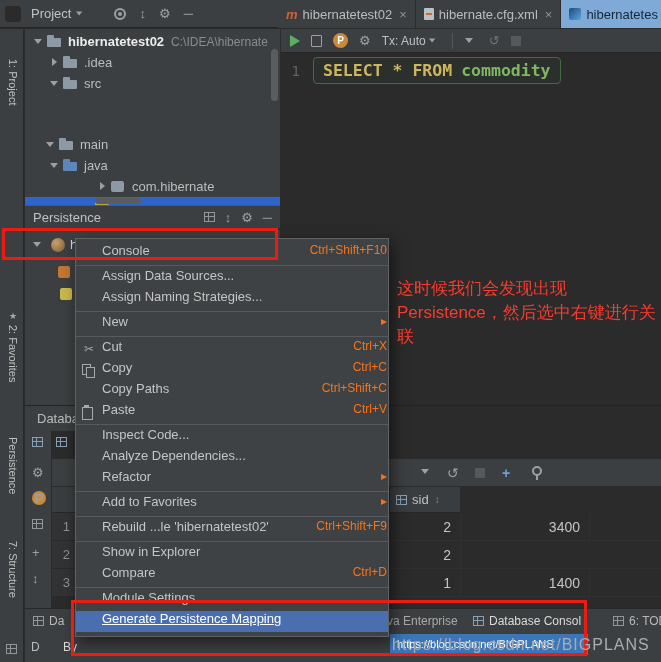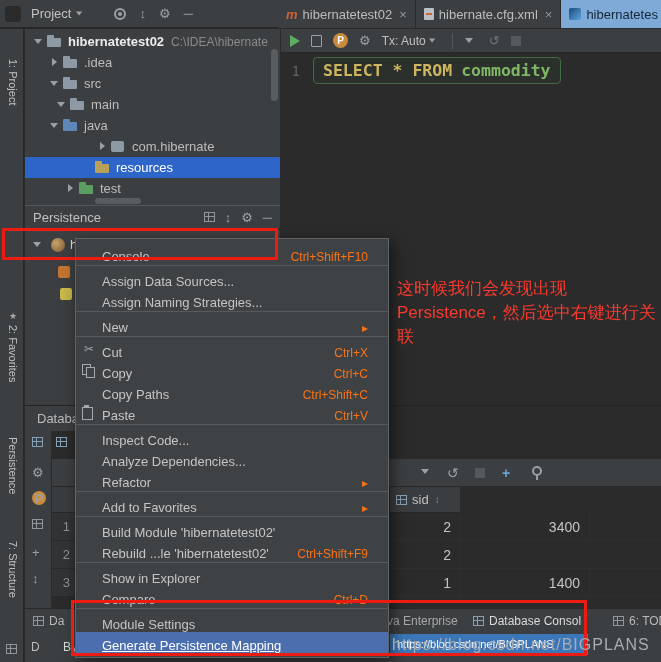--- a/index.html
+++ b/index.html
@@ -111,21 +111,21 @@
   #status-bar{position:absolute;left:25px;top:608px;right:0;height:24px;background:#3c3f41;border-top:1px solid #282828;font-size:12px;color:#b9b9b9;z-index:8;}
   #status-bar .sb{position:absolute;top:0;height:24px;display:flex;align-items:center;gap:5px;white-space:nowrap;}
   #sb-da{left:8px;} #sb-ent{left:362px;color:#a9a9a9;} #sb-console{left:448px;color:#dadada;} #sb-todo{left:588px;}
   #bottom-bar{position:absolute;left:25px;top:632px;right:0;height:30px;background:#3c3f41;font-size:12px;}
   #bb-d{position:absolute;left:6px;top:8px;} #bb-by{position:absolute;left:38px;top:8px;color:#d8d8d8;}
   #blue-bar{position:absolute;left:365px;top:2px;width:198px;height:21px;background:#3a76b8;color:#fff;font-size:11px;line-height:21px;padding-left:7px;white-space:nowrap;overflow:hidden;z-index:9;}
   #watermark{position:absolute;left:392px;top:636px;z-index:70;color:#a8adb2;font-size:16px;letter-spacing:1px;white-space:nowrap;}
 
   
   #context-menu{position:absolute;left:75px;top:238px;width:314px;background:#3f4245;border:1px solid #606365;box-shadow:3px 5px 14px rgba(0,0,0,.55);padding:4px 0;z-index:30;}
-  .menu-item{display:flex;align-items:flex-end;height:21px;padding-right:20px;font-size:13px;color:#c4c4c4;white-space:nowrap;overflow:hidden;}
+  .menu-item{display:flex;align-items:flex-start;height:21px;padding-right:1px;font-size:13px;color:#c4c4c4;white-space:nowrap;overflow:hidden;}
   .menu-item.sel{background:#4b6eaf;color:#fff;text-decoration:underline;}
   .mi{width:26px;flex:none;position:relative;height:21px;color:#a6a9ac;font-size:12px;text-align:center;line-height:21px;}
   .mi-cut::before{content:"✂";}
   .mi-copy::before{content:"";position:absolute;left:6px;top:4px;width:7px;height:9px;border:1px solid #a6a9ac;}
   .mi-copy::after{content:"";position:absolute;left:10px;top:7px;width:7px;height:9px;border:1px solid #a6a9ac;background:#3f4245;}
   .mi-paste::before{content:"";position:absolute;left:6px;top:5px;width:9px;height:11px;border:1px solid #a6a9ac;}
   .mi-paste::after{content:"";position:absolute;left:8px;top:3px;width:5px;height:3px;background:#a6a9ac;}
   .mright{margin-left:auto;color:#f97316;font-size:12px;padding-left:12px;}
   .menu-item.sel .mright{color:#e6ecf7;}
   .menu-sep{height:1px;background:#575a5c;margin:1px 0 2px 0;}
@@ -197,21 +197,21 @@
       <div class="tree-row" style="padding-left: 24px;">
         <span class="chev chev-r"></span>
         <span class="tico folder"></span>
         <span class="tlabel">.idea</span>
       </div>
       <div class="tree-row" style="padding-left: 24px;">
         <span class="chev chev-d"></span>
         <span class="tico folder"></span>
         <span class="tlabel">src</span>
       </div>
-      <div class="tree-row" style="padding-left: 31px;">
+      <div class="tree-row" style="padding-left: 20px; margin-top: 40px;">
         <span class="chev chev-d"></span>
         <span class="tico folder"></span>
         <span class="tlabel">main</span>
       </div>
       <div class="tree-row" style="padding-left: 24px;">
         <span class="chev chev-d"></span>
         <span class="tico folder-src"></span>
         <span class="tlabel">java</span>
       </div>
       <div class="tree-row" style="padding-left: 72px;">
@@ -412,25 +412,20 @@
     </div>
     <div class="menu-sep"></div>
     <div class="menu-item">
       <span class="mi"></span>
       <span class="mlabel">Add to Favorites</span>
       <span class="mright sub"></span>
     </div>
     <div class="menu-sep"></div>
     <div class="menu-item">
       <span class="mi"></span>
-      <span class="mlabel">Build Module 'hibernatetest02'</span>
-      <span class="mright"></span>
-    </div>
-    <div class="menu-item">
-      <span class="mi"></span>
       <span class="mlabel">Rebuild ...le 'hibernatetest02'</span>
       <span class="mright">Ctrl+Shift+F9</span>
     </div>
     <div class="menu-sep"></div>
     <div class="menu-item">
       <span class="mi"></span>
       <span class="mlabel">Show in Explorer</span>
       <span class="mright"></span>
     </div>
     <div class="menu-item">

